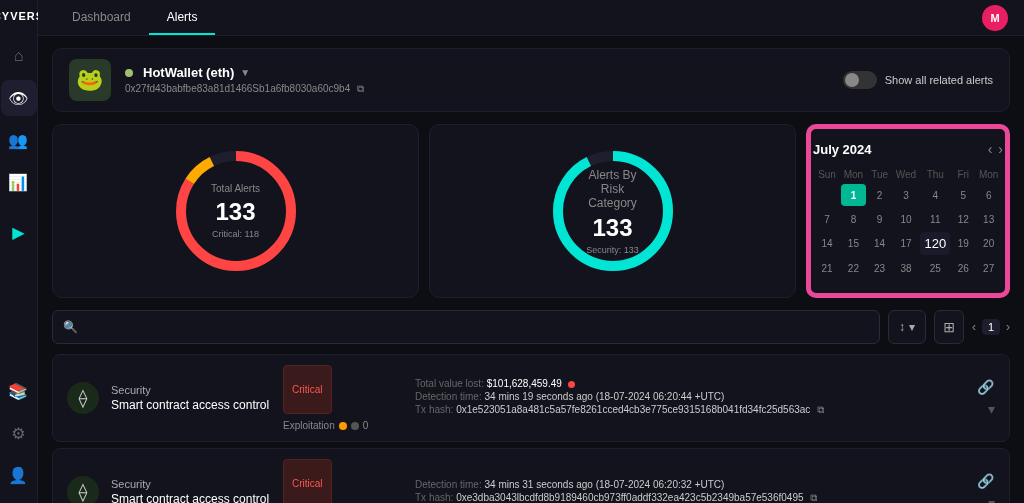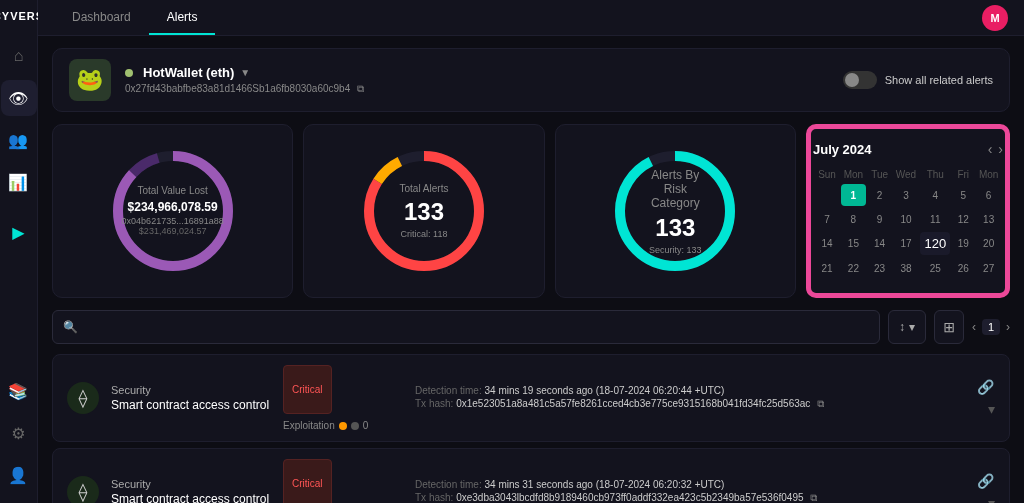--- a/index.html
+++ b/index.html
@@ -402,35 +402,20 @@
       <div class="wallet-right">
         <div class="toggle">
           <div class="toggle-knob"></div>
         </div>
         <span>Show all related alerts</span>
       </div>
     </div>
 
     <div class="stats-row">
 
-      <div class="stat-card">
-        <div class="donut-wrap">
-          <svg class="donut-svg" viewBox="0 0 130 130">
-            <circle cx="65" cy="65" r="55" fill="none" stroke="#1e1e2e" stroke-width="10"></circle>
-            <circle cx="65" cy="65" r="55" fill="none" stroke="#9b59b6" stroke-width="10" stroke-dasharray="300 46" stroke-dashoffset="0" transform="rotate(-90 65 65)"></circle>
-            <circle cx="65" cy="65" r="55" fill="none" stroke="#4a2a6a" stroke-width="10" stroke-dasharray="30 316" stroke-dashoffset="-300" transform="rotate(-90 65 65)"></circle>
-          </svg>
-          <div class="donut-center">
-            <div class="donut-label">Total Value Lost</div>
-            <div class="donut-value" style="font-size:12px;">$234,966,078.59</div>
-            <div class="donut-sub">0x04b621735...16891a88</div>
-            <div class="donut-sub2">$231,469,024.57</div>
-          </div>
-        </div>
-      </div>
 
       <div class="stat-card">
         <div class="donut-wrap">
           <svg class="donut-svg" viewBox="0 0 130 130">
             <circle cx="65" cy="65" r="55" fill="none" stroke="#1e1e2e" stroke-width="10"></circle>
             <circle cx="65" cy="65" r="55" fill="none" stroke="#ff4444" stroke-width="10" stroke-dasharray="290 56" stroke-dashoffset="0" transform="rotate(-90 65 65)"></circle>
             <circle cx="65" cy="65" r="55" fill="none" stroke="#ffaa00" stroke-width="10" stroke-dasharray="30 316" stroke-dashoffset="-290" transform="rotate(-90 65 65)"></circle>
           </svg>
           <div class="donut-center">
             <div class="donut-label">Total Alerts</div>
@@ -548,20 +533,24 @@
           <div><span class="badge-critical">Critical</span></div>
           <div class="exploit-dots">
             <span>Exploitation</span>
             <span class="dot orange"></span>
             <span class="dot gray"></span>
             <span>0</span>
           </div>
         </div>
         <div class="alert-details">
           <div class="detail-row">
+            <span class="label">Total value lost: </span>
+            <span class="alert-value amount">$101,628,459.49 <span class="dot-red"></span></span>
+          </div>
+          <div class="detail-row">
             <span class="label">Detection time: </span>
             <span class="alert-value">34 mins 19 seconds ago (18-07-2024 06:20:44 +UTC)</span>
           </div>
           <div class="detail-row">
             <span class="label">Tx hash: </span>
             <span class="alert-value">0x1e523051a8a481c5a57fe8261cced4cb3e775ce9315168b041fd34fc25d563ac</span>
             <span style="margin-left:4px; cursor:pointer; color:#888;">⧉</span>
           </div>
         </div>
         <div class="alert-actions">

